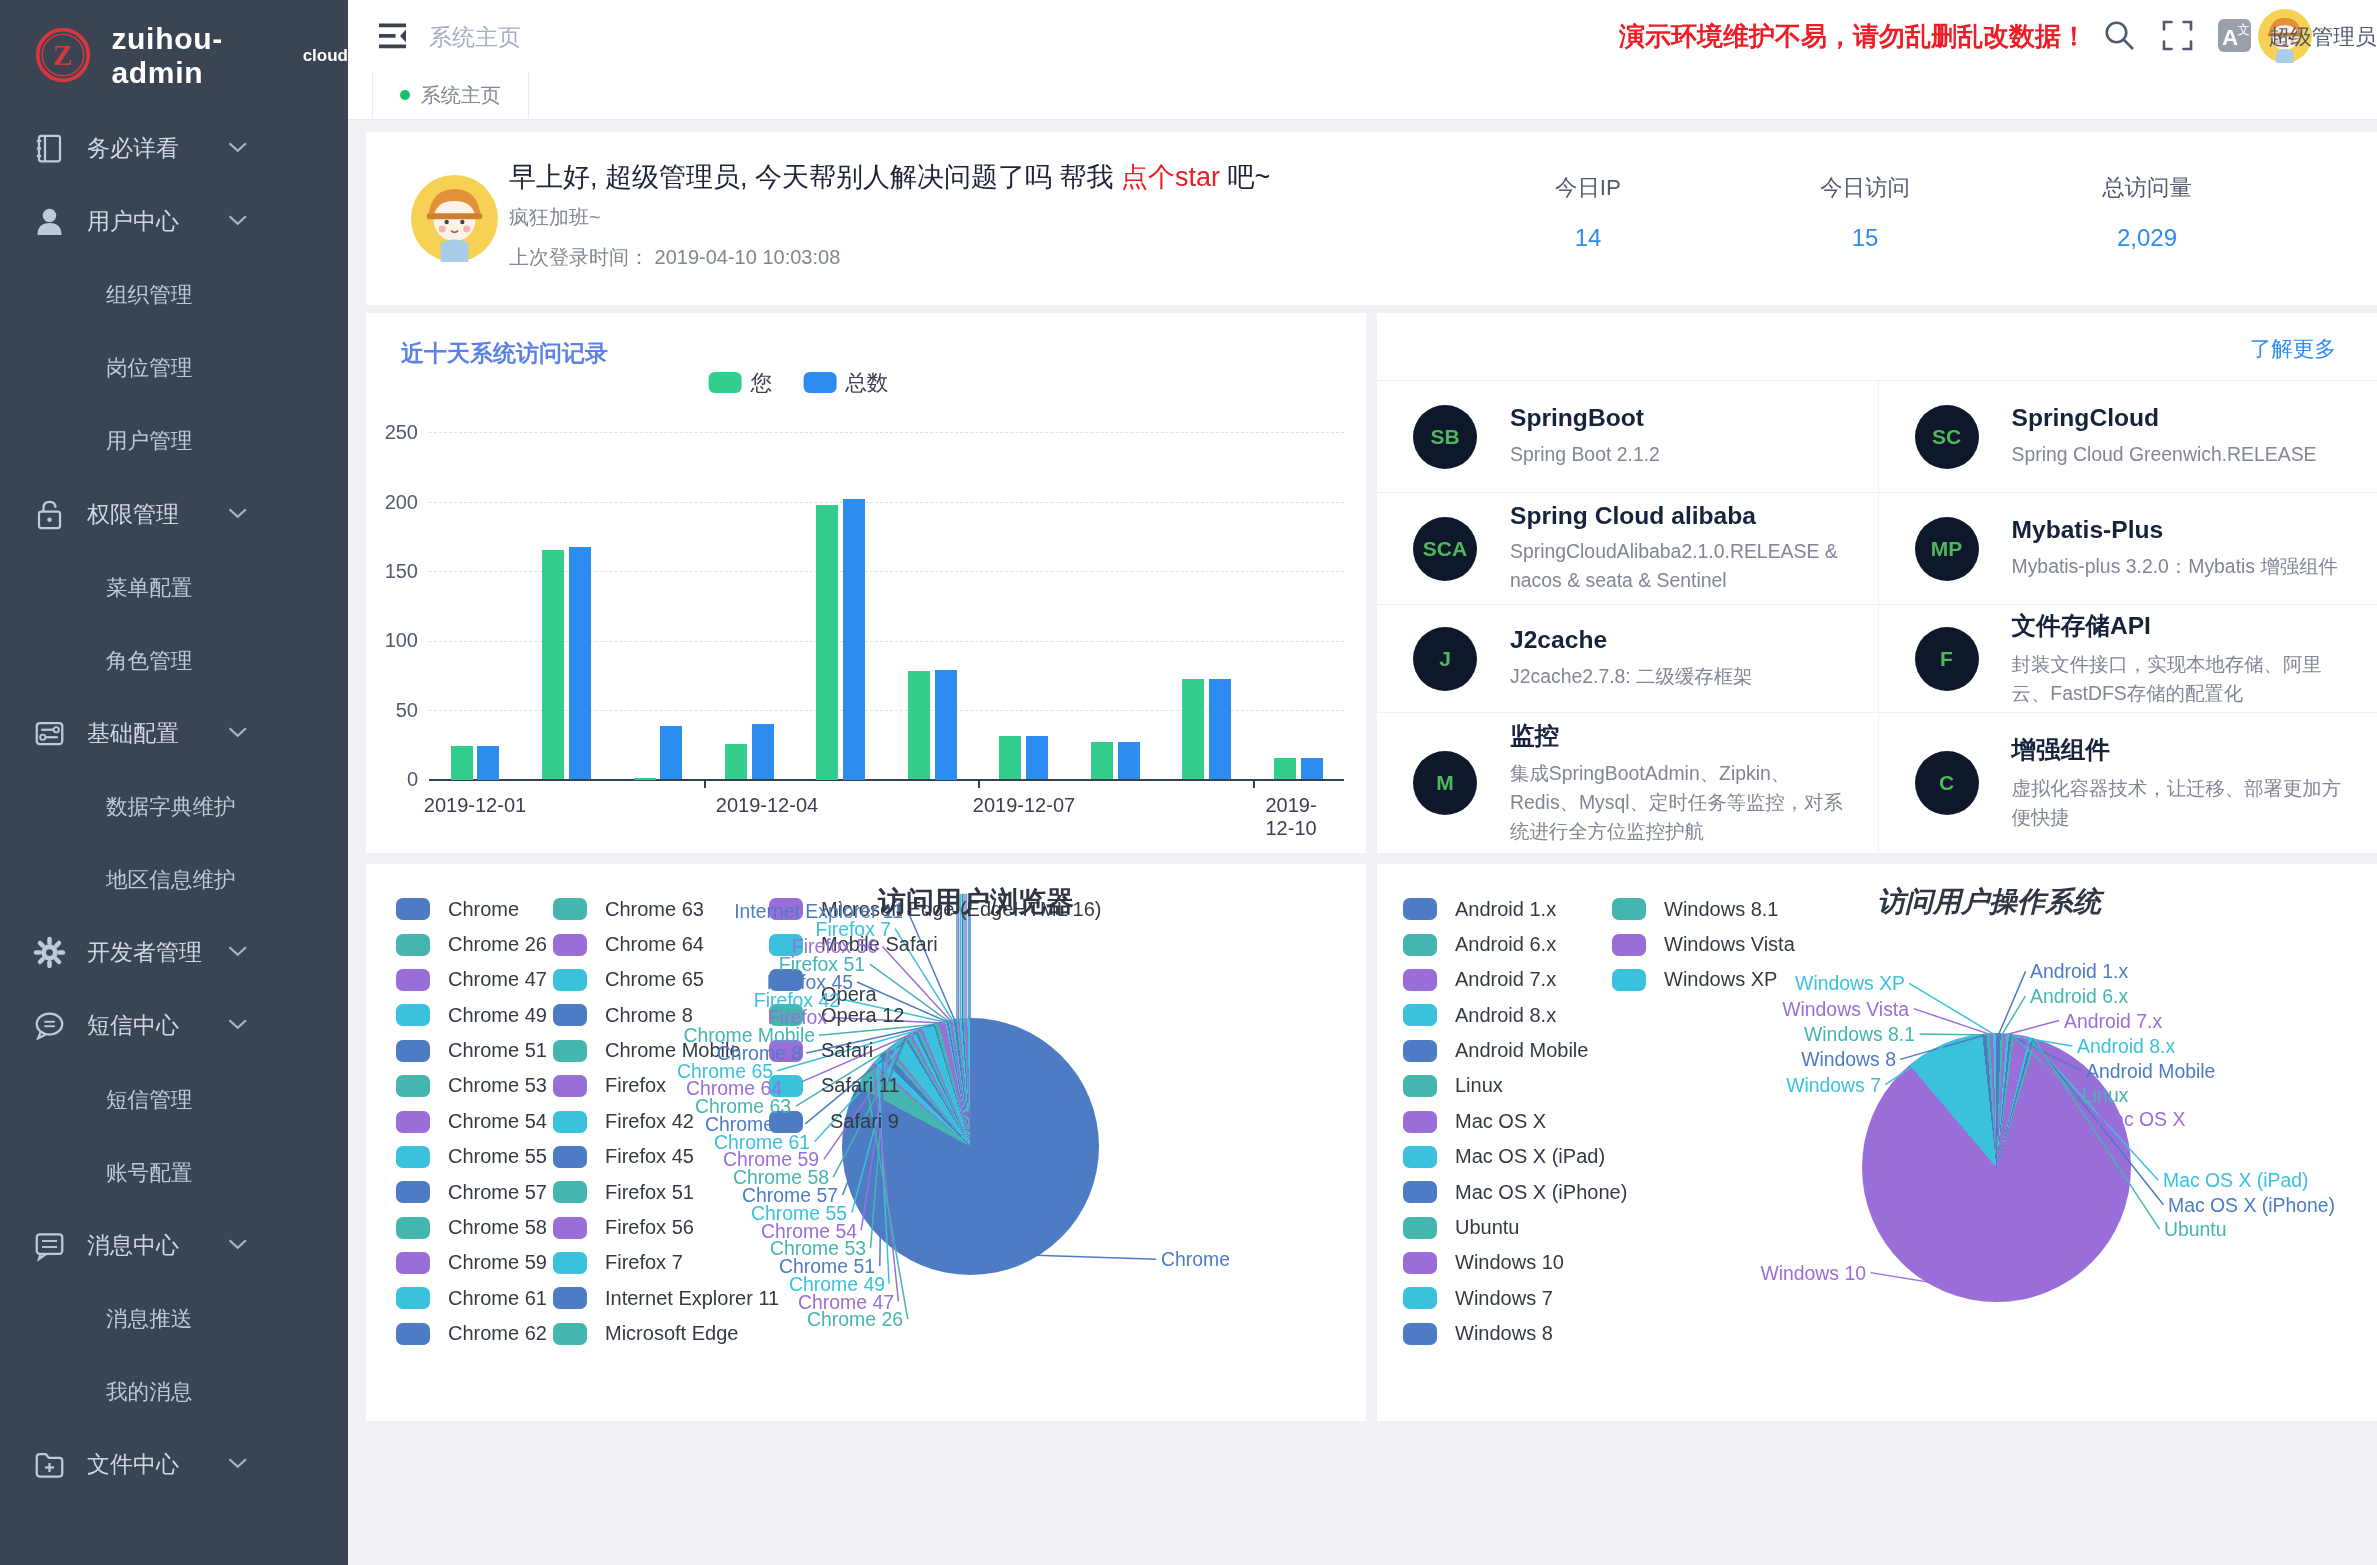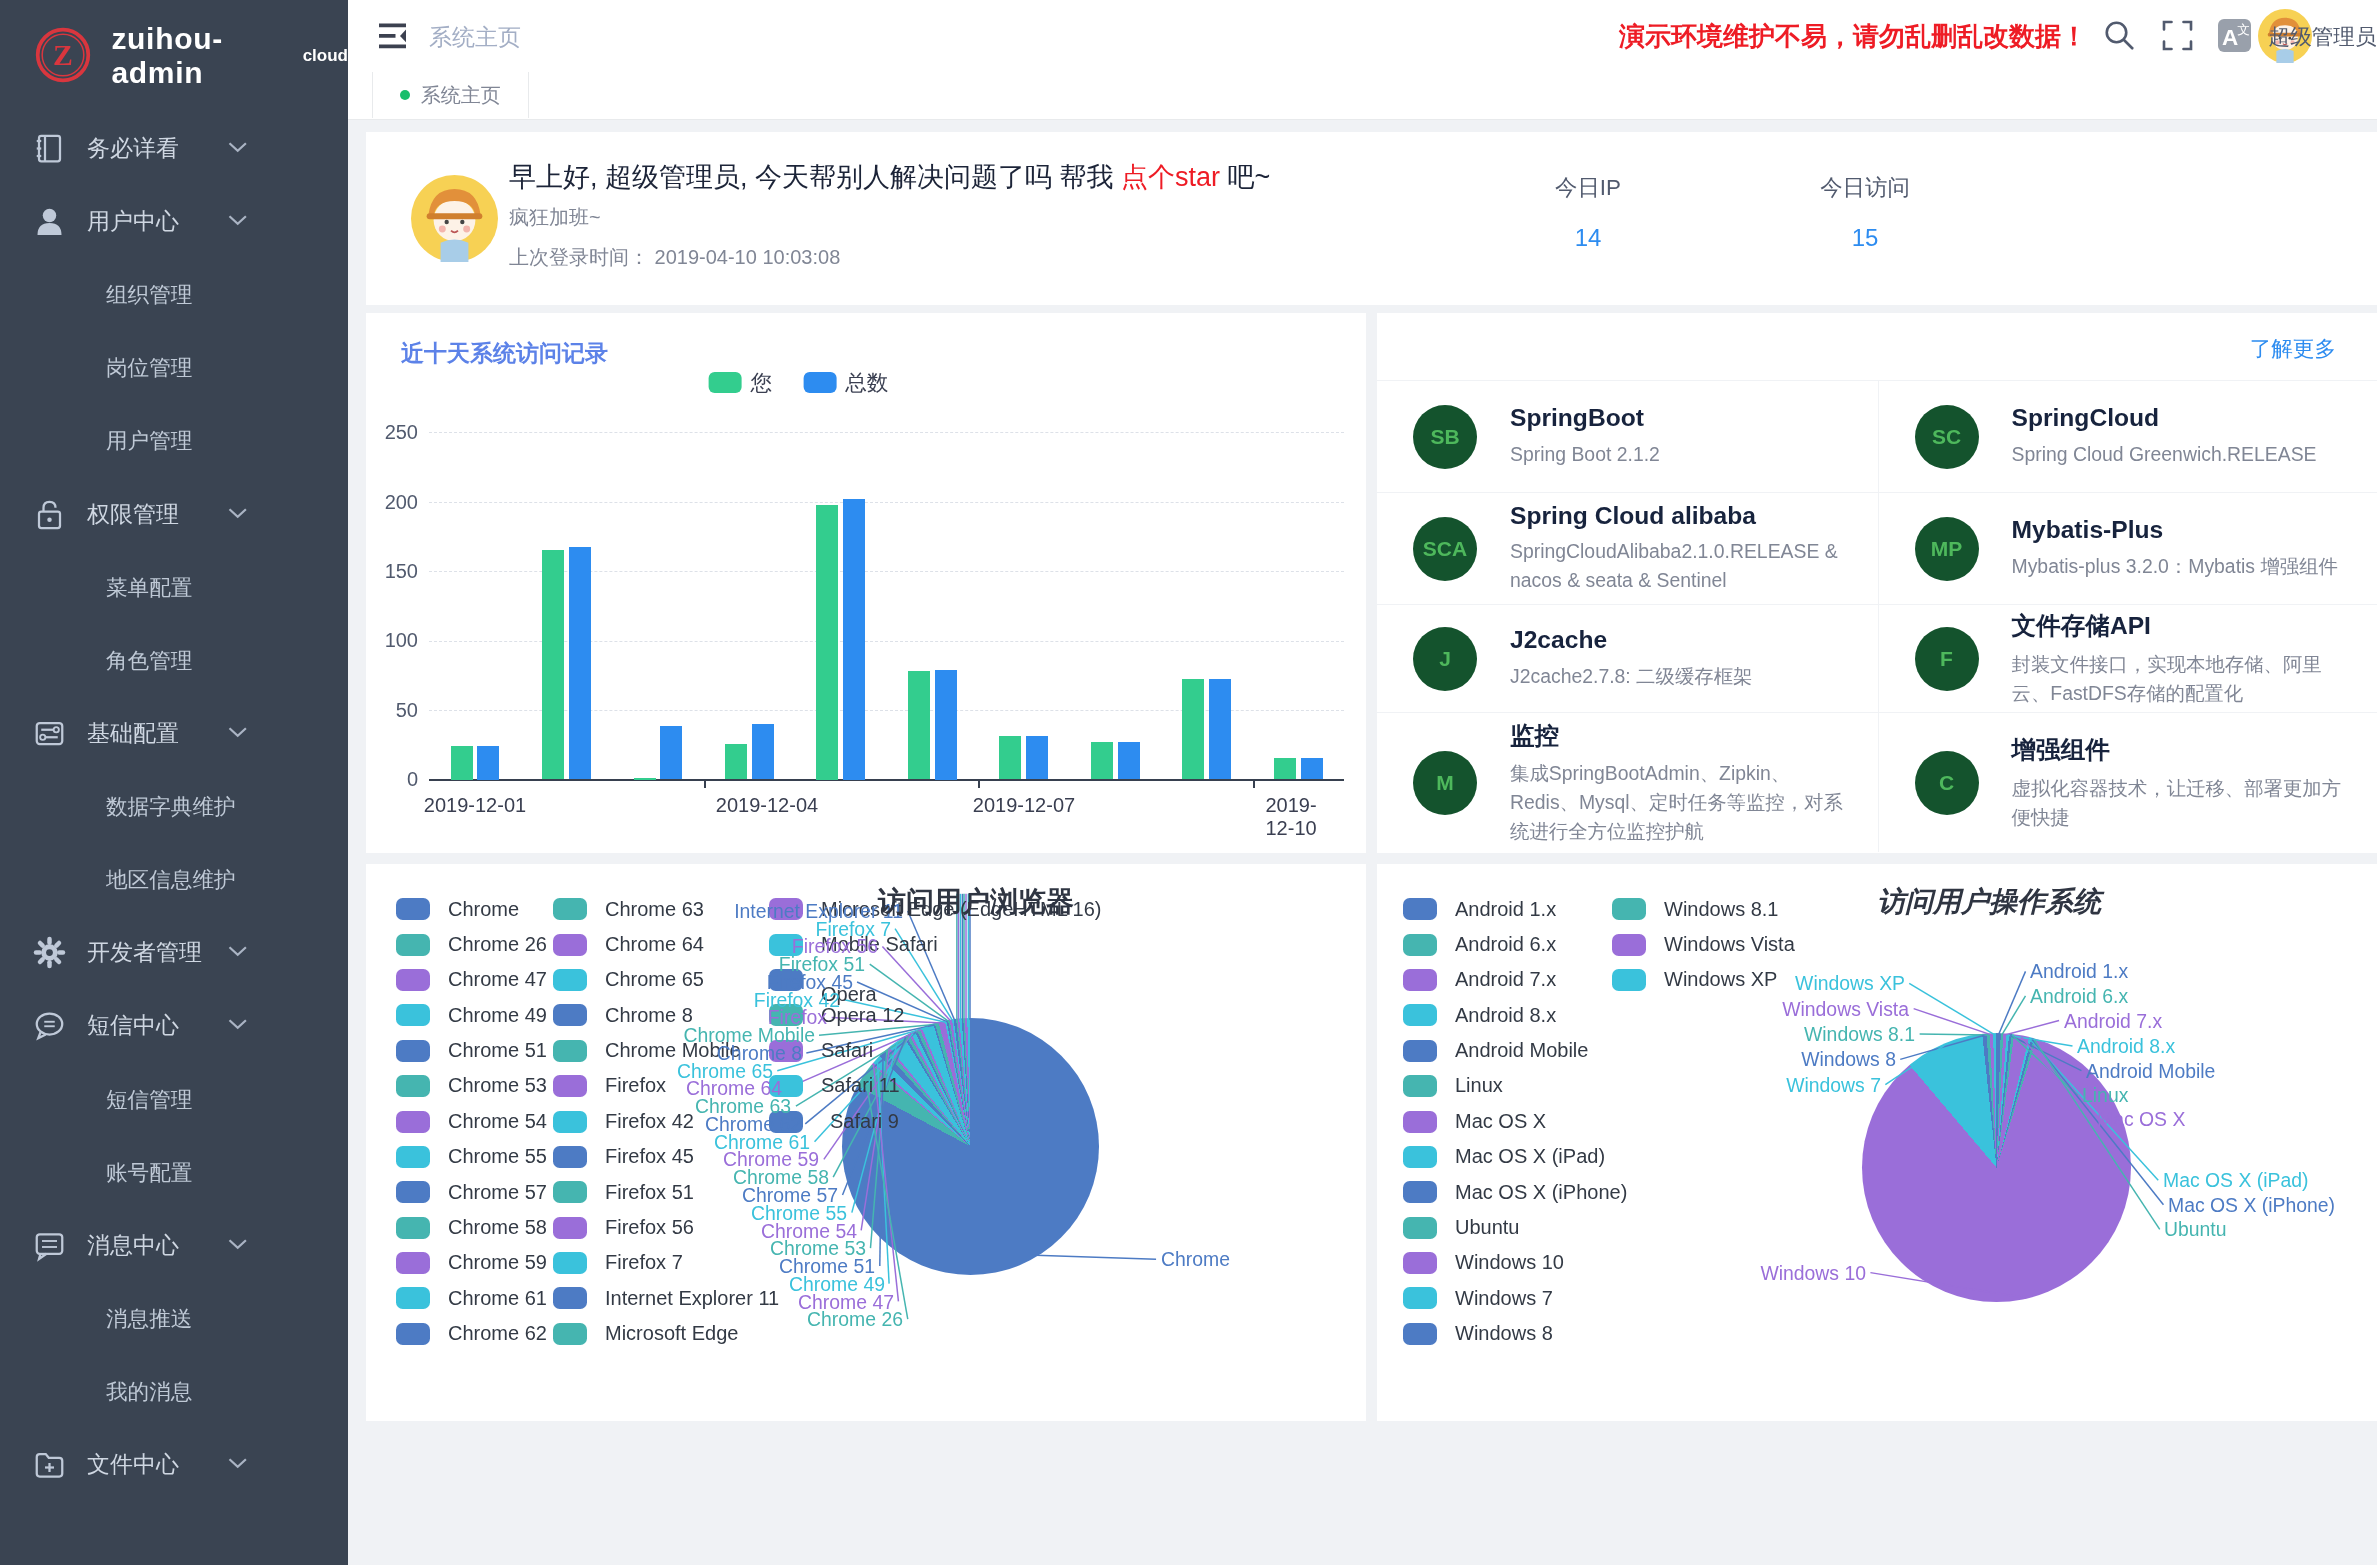--- a/index.html
+++ b/index.html
@@ -60,21 +60,21 @@
   .bar { position:absolute; width:22.4px; }
   .tickmark { position:absolute; width:1.5px; height:9px; background:#37404f; }
 
   
   .more-link { position:absolute; right:42px; top:21px; font-size:21.6px; color:#2d8cf0; cursor:pointer; }
   .tech-grid { position:absolute; left:0; top:67px; width:1001px; height:472px; display:grid;
                grid-template-columns:1fr 1fr; grid-template-rows:112px 112px 108px 140px; }
   .tech-cell { position:relative; border-top:1.5px solid #f0f2f5; padding:0 30px 0 133px; display:flex; flex-direction:column; justify-content:center; }
   .tech-cell.right { border-left:1.5px solid #f0f2f5; }
   .tech-avatar { position:absolute; left:36px; top:50%; transform:translateY(-50%); width:64px; height:64px; border-radius:50%;
-                 background:#14532d; color:#4eb85c; font-size:21px; font-weight:bold; display:flex; align-items:center; justify-content:center; }
+                 background:#0f172a; color:#4eb85c; font-size:21px; font-weight:bold; display:flex; align-items:center; justify-content:center; }
   .tech-title { font-size:24.6px; font-weight:bold; color:#17233d; margin-bottom:7.5px; }
   .tech-desc { font-size:19.4px; color:#808695; line-height:1.5; }
 
   
   .pie-title { position:absolute; top:19.4px; transform:translateX(-50%); font-size:28px; font-weight:bold; color:#2f3542; z-index:6; white-space:nowrap; }
   .plegend-sw { position:absolute; width:34px; height:22.4px; border-radius:6.7px; z-index:3; cursor:pointer; }
   .plegend-tx { position:absolute; font-size:20px; color:#333a45; z-index:3; white-space:nowrap; cursor:pointer; }
   .pie-disc { position:absolute; border-radius:50%; z-index:1; cursor:pointer; }
   .pie-label { position:absolute; font-size:19.4px; z-index:4; white-space:nowrap; }
   .pie-svg { position:absolute; left:0; top:0; z-index:2; }
@@ -313,20 +313,24 @@
     <div class="greet-line3">
       <span>上次登录时间：</span>&nbsp;<span>2019-04-10 10:03:08</span>
     </div>
     <div class="stat" style="left:1110px;">
       <div class="stat-label">今日IP</div>
         <div class="stat-value">14</div>
     </div>
     <div class="stat" style="left:1387px;">
       <div class="stat-label">今日访问</div>
         <div class="stat-value">15</div>
+    </div>
+    <div class="stat" style="left:1669px;">
+      <div class="stat-label">总访问量</div>
+        <div class="stat-value">2,029</div>
     </div>
   </div>
 
   <div id="bar-panel" class="panel">
       <div class="chart-title-blue">近十天系统访问记录</div>
       <div class="legend-row" style="left: 448px; top: 55px; transform: translateX(-50%);">
         <div class="legend-sw" style="background: rgb(51, 205, 142);"></div>
         <div class="legend-tx">您</div>
         <div class="legend-sw" style="background: rgb(45, 140, 240);"></div>
         <div class="legend-tx">总数</div>

